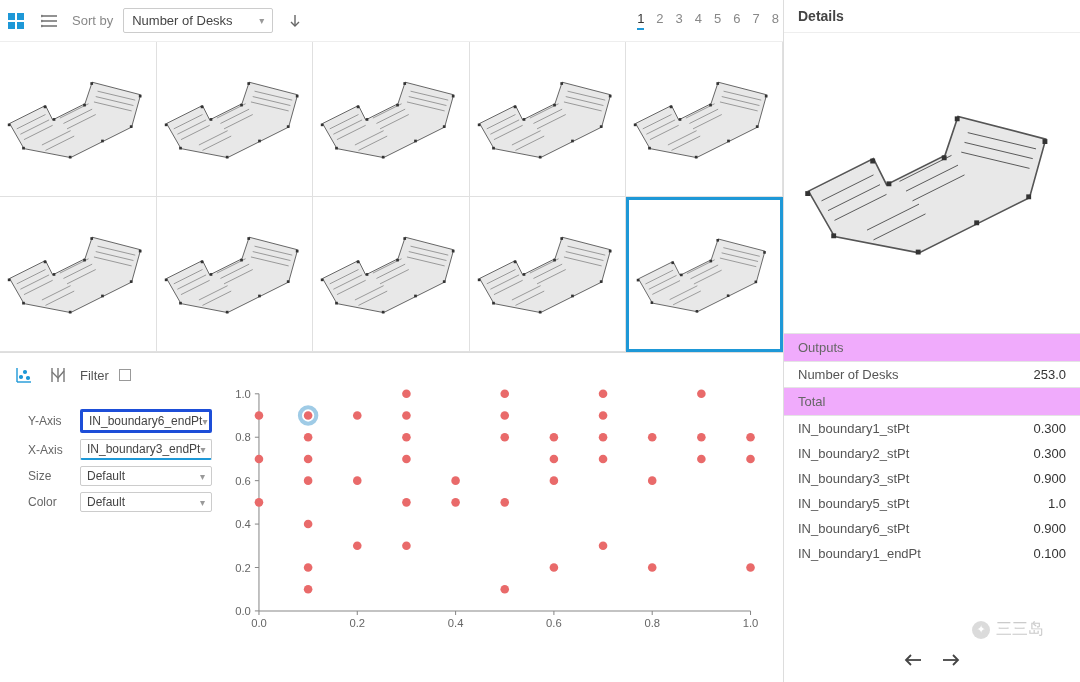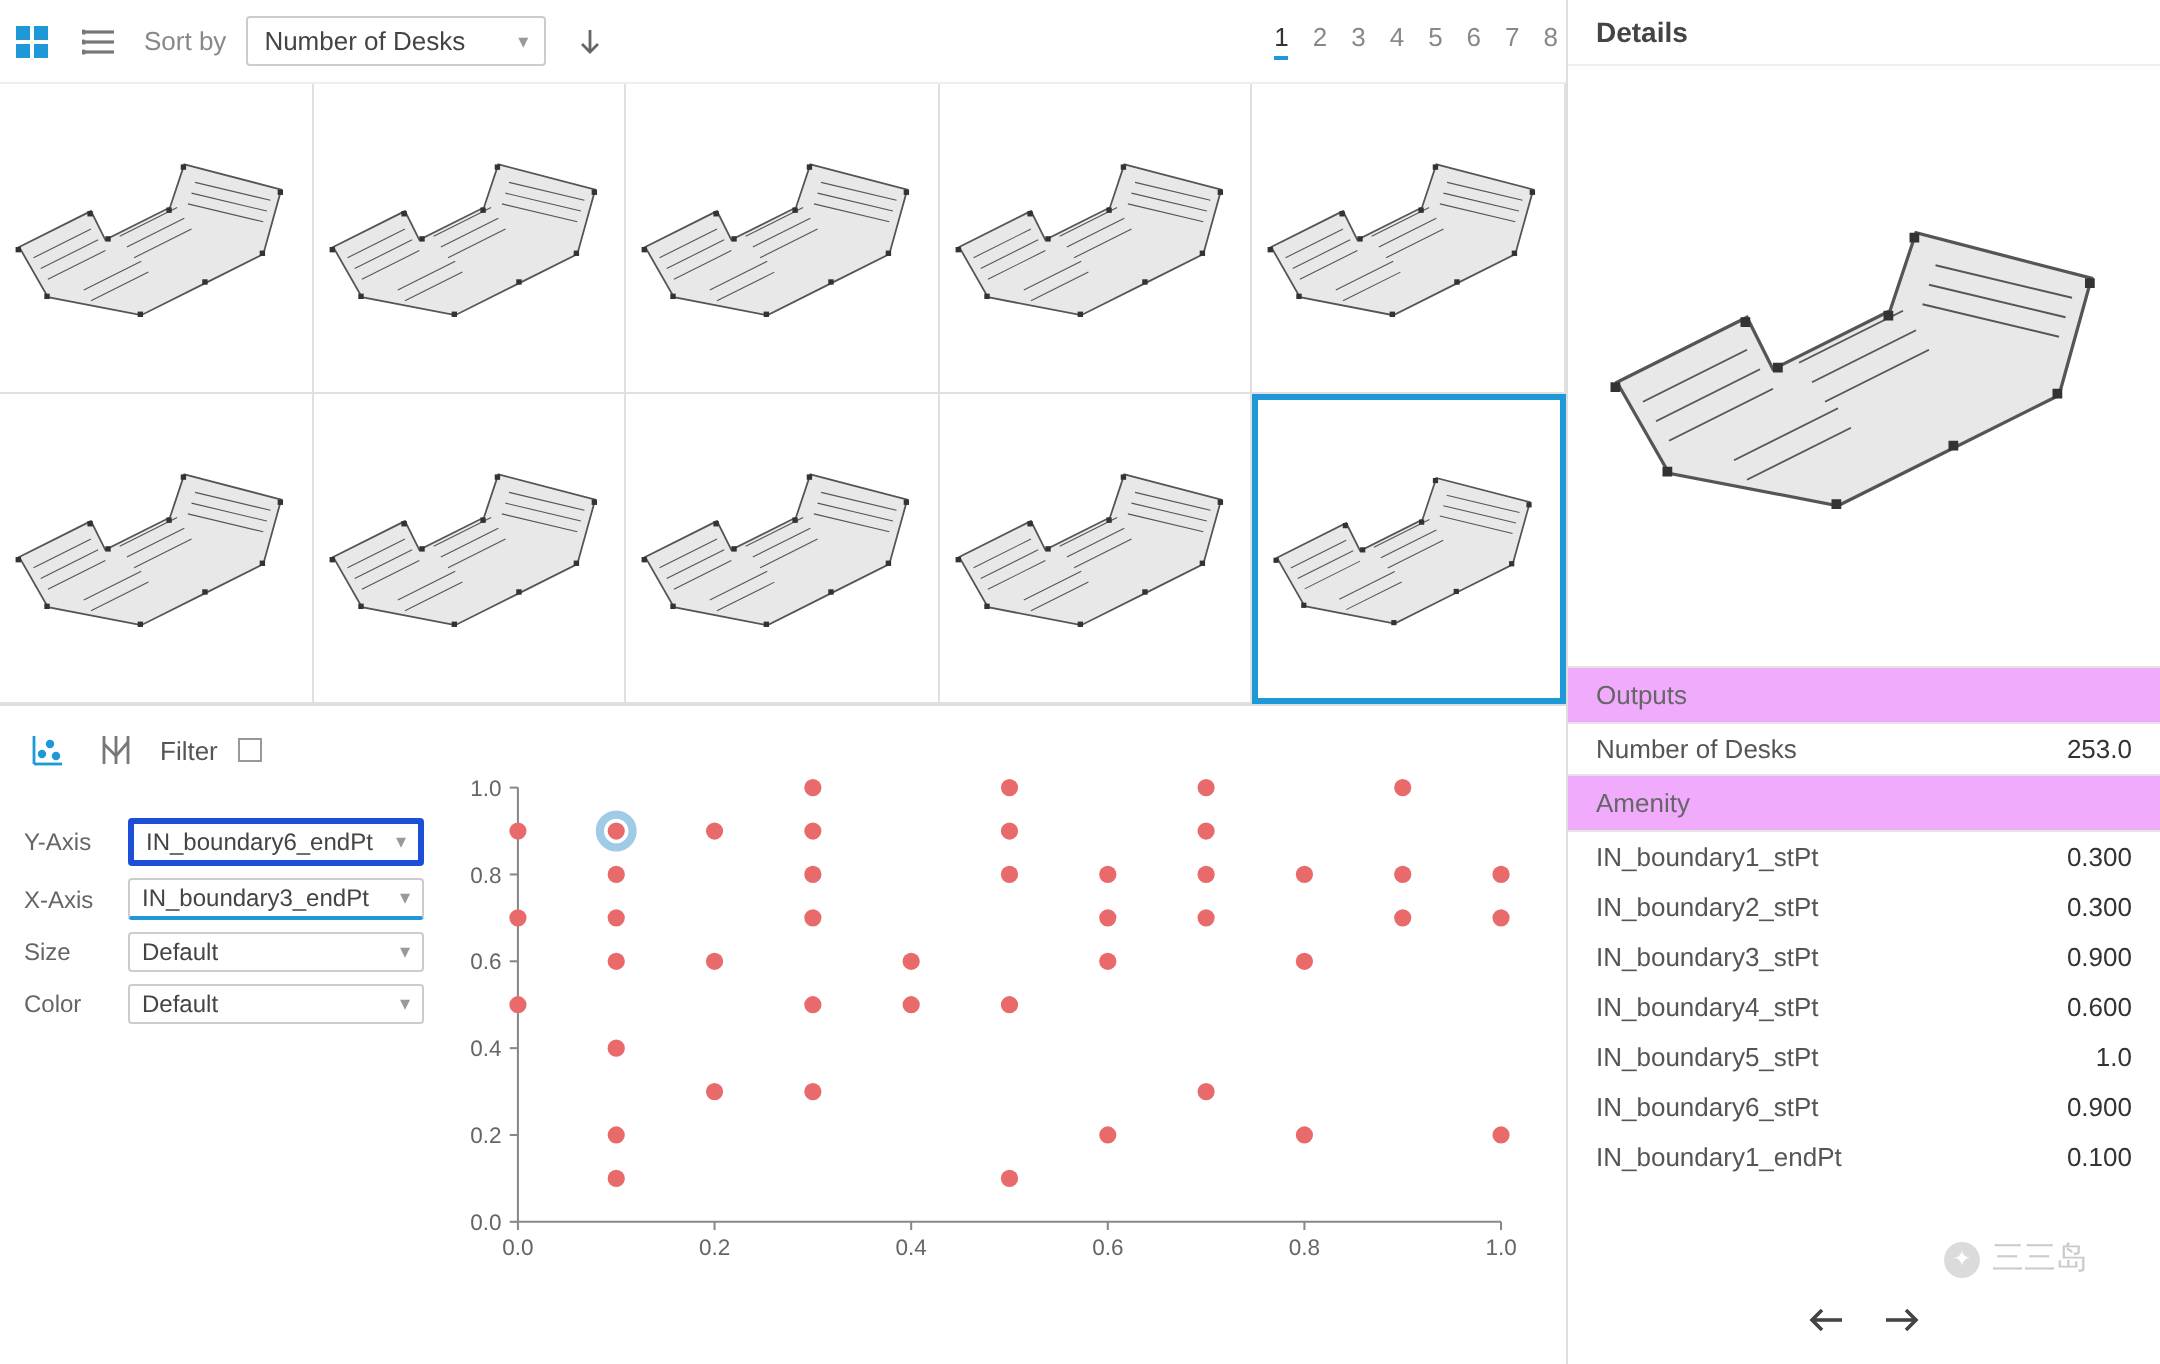--- a/index.html
+++ b/index.html
@@ -40,21 +40,21 @@
   cursor: pointer; padding: 6px;
 }
 .thumb-cell.selected { border: 3px solid #1e98d7; }
 .plan-svg { width: 100%; height: 100%; }
 
 
 .chart-row { flex: 1; display: flex; padding: 10px 12px 28px 12px; gap: 6px; position: relative; justify-content: space-between; }
 .chart-toolbar { display: flex; align-items: center; gap: 10px; padding-bottom: 6px; }
 .chart-toolbar .checkbox { width: 12px; height: 12px; border: 1px solid #999; display: inline-block; }
 .axis-controls { display: flex; flex-direction: column; gap: 6px; width: 200px; padding-top: 16px; }
-.axis-row { display: flex; align-items: center; gap: 8px; }
+.axis-row { display: flex; align-items: center; gap: 8px; margin-left: 16px; }
 .axis-row label { width: 44px; font-size: 12px; color: #666; }
 .axis-row .select { min-width: 128px; flex: 1; font-size: 12px; padding: 2px 6px; }
 .axis-row.yaxis .select { border: 3px solid #1d4ed8; }
 .axis-row.xaxis .select { border-bottom: 2px solid #1e98d7; }
 
 .scatter-wrap { flex: 1; position: relative; }
 .scatter-svg { width: 100%; height: 100%; }
 .axis-line { stroke: #888; stroke-width: 1; }
 .dot { fill: #e96a6a; }
 .dot-ring { fill: none; stroke: #9fcbe6; stroke-width: 4; }
@@ -348,37 +348,33 @@
         <use href="#plan"></use>
       </svg>
   </div>
   <div class="section-hd">Outputs</div>
   <div id="outputs-list">
       <div class="kv">
         <span class="k">Number of Desks</span>
         <span class="v">253.0</span>
       </div>
     </div>
-  <div class="section-hd">Amenity</div>
+  <div class="section-hd">Total</div>
   <div id="inputs-list" style="flex:1; overflow:hidden;">
       <div class="kv">
         <span class="k">IN_boundary1_stPt</span>
         <span class="v">0.300</span>
       </div>
       <div class="kv">
         <span class="k">IN_boundary2_stPt</span>
         <span class="v">0.300</span>
       </div>
       <div class="kv">
         <span class="k">IN_boundary3_stPt</span>
         <span class="v">0.900</span>
-      </div>
-      <div class="kv">
-        <span class="k">IN_boundary4_stPt</span>
-        <span class="v">0.600</span>
       </div>
       <div class="kv">
         <span class="k">IN_boundary5_stPt</span>
         <span class="v">1.0</span>
       </div>
       <div class="kv">
         <span class="k">IN_boundary6_stPt</span>
         <span class="v">0.900</span>
       </div>
       <div class="kv">

